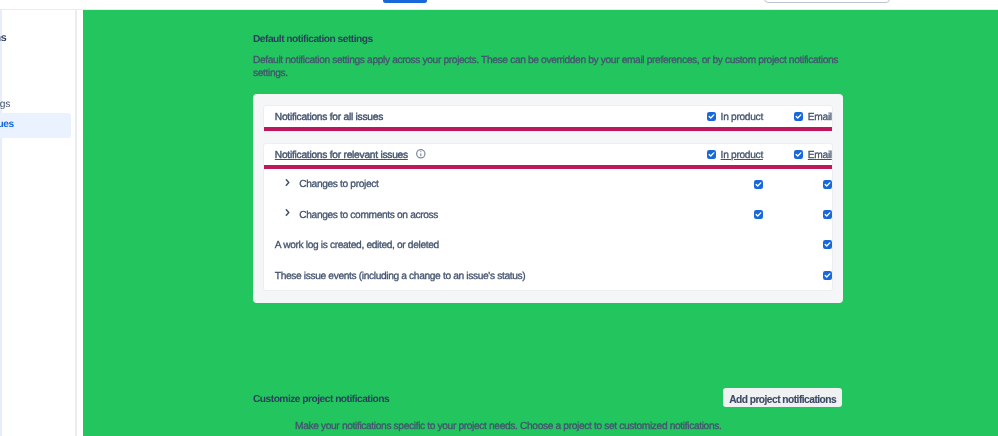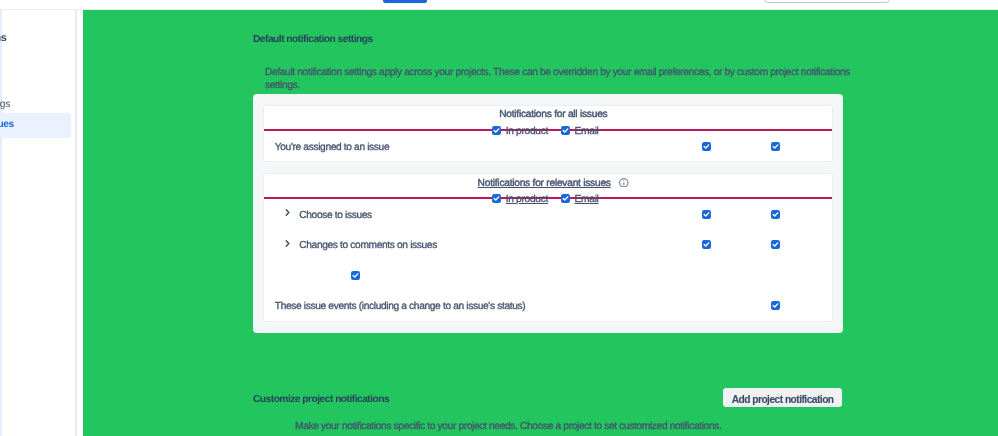--- a/index.html
+++ b/index.html
@@ -36,50 +36,50 @@
                font-size:10.2px; padding-left:58.7px; border-radius:3px; color:#44546F;
                white-space:nowrap; letter-spacing:-0.35px; }
   .side-item.sel { background:#E9F2FE; color:#1868DB; font-weight:700; padding-left:49.5px; }
 
   
   .main { position:absolute; left:83px; top:10.2px; width:921.2px; height:425.8px; background:#22c55e; }
   .content { position:absolute; left:170px; top:0px; width:590px; height:426px; }
 
   .sec-title { margin:0; font-size:10.2px; font-weight:700; color:#2C3E5D; line-height:12px;
                letter-spacing:-0.5px; }
-  .sec-desc  { margin:12px; font-size:10.2px; line-height:13.85px; color:#44546F;
+  .sec-desc  { margin:0; font-size:10.2px; line-height:13.85px; color:#44546F;
                letter-spacing:-0.35px; -webkit-text-stroke:0.3px #44546F; }
 
   #t-title { position:absolute; left:0; top:23.6px; }
   #t-desc  { position:absolute; left:0; top:43.4px; width:590px; }
 
   
   .panel { position:absolute; left:0px; top:84px; width:590px;
            background:#F5F6F8; border-radius:4px; padding:10.5px 10.2px 11.2px 10.4px; }
   .card  { background:#fff; border:1px solid #EDEEF1; border-radius:3px; }
   .card + .card { margin-top:10.6px; }
 
   .row { display:flex; align-items:center; height:30.4px; padding:0 0 0 10.4px; }
-  .row.head { border-bottom:2px solid #be185d; height:25.4px;flex-direction:column; }
+  .row.head { border-bottom:4px solid #be185d; height:25.4px; }
   .card.c2 .row { height:30.4px; }
   .card.c2 .row.head { height:25.2px;text-decoration:underline; }
   .row .label { font-size:10.2px; color:#44546F; flex:1 1 auto; white-space:nowrap;
                 letter-spacing:-0.35px; line-height:14px; padding-top:2.6px;
                 -webkit-text-stroke:0.3px #44546F; }
   .row.head .label { color:#44546F; -webkit-text-stroke:0.42px #44546F; letter-spacing:-0.24px; }
   .row .label.ind { padding-left:24.5px; position:relative; }
 
   .chev { position:absolute; left:8.7px; top:2.3px;
           width:9px; height:9px; line-height:0; }
 
   .info-ic { display:inline-block; vertical-align:-1.5px; margin-left:8.3px;
              width:10px; height:10px; line-height:0; -webkit-text-stroke:0; }
 
   .cols { display:flex; flex:none; }
-  .col  { width:68.9px; padding-left:7.6px; display:flex; align-items:center; flex:none; }
+  .col  { width:68.9px; padding-left:7.6px; display:flex; align-items:center; flex:none;justify-content:flex-end; }
 
   .cb { width:9px; height:9px; border-radius:2.2px; background:#1868DB;
         position:relative; flex:none; display:block; }
   .cb svg { position:absolute; left:0; top:0; display:block; }
   .coltext { font-size:10.2px; margin-left:4.7px; color:#44546F; white-space:nowrap;
              font-weight:400; -webkit-text-stroke:0.3px #44546F; letter-spacing:-0.3px;
              line-height:14px; padding-top:2.6px; }
 
   
   .customize { position:absolute; left:0; top:380.9px; width:590px; }
@@ -140,39 +140,20 @@
                   <div class="col">
                     <span class="cb">
                       <svg width="9" height="9" viewBox="0 0 12 12" aria-hidden="true">
                         <path d="M2.9 5.9 L5.0 8.1 L9.0 3.8" fill="none" stroke="#ffffff" stroke-width="1.8" stroke-linecap="round" stroke-linejoin="round"></path>
                       </svg>
                     </span>
                     <span class="coltext">Email</span>
                   </div>
                 </div>
               </div>
-              <div class="row">
-                <div class="label"><span>You're assigned to an issue</span></div>
-                <div class="cols">
-                  <div class="col">
-                    <span class="cb">
-                      <svg width="9" height="9" viewBox="0 0 12 12" aria-hidden="true">
-                        <path d="M2.9 5.9 L5.0 8.1 L9.0 3.8" fill="none" stroke="#ffffff" stroke-width="1.8" stroke-linecap="round" stroke-linejoin="round"></path>
-                      </svg>
-                    </span>
-                  </div>
-                  <div class="col">
-                    <span class="cb">
-                      <svg width="9" height="9" viewBox="0 0 12 12" aria-hidden="true">
-                        <path d="M2.9 5.9 L5.0 8.1 L9.0 3.8" fill="none" stroke="#ffffff" stroke-width="1.8" stroke-linecap="round" stroke-linejoin="round"></path>
-                      </svg>
-                    </span>
-                  </div>
-                </div>
-              </div>
             </div>
             <div class="card c2">
               <div class="row head">
                 <div class="label"><span>Notifications for relevant issues</span><span class="info-ic"><svg width="9.6" height="9.6" viewBox="0 0 20 20" aria-hidden="true">
                       <circle cx="10" cy="10" r="8.7" fill="none" stroke="#7D899E" stroke-width="2.5"></circle>
                       <rect x="8.75" y="4.3" width="2.5" height="2.5" rx="1.25" fill="#7D899E"></rect>
                       <rect x="8.75" y="8.6" width="2.5" height="6.6" rx="1.25" fill="#7D899E"></rect>
                       <rect x="8.75" y="6.8" width="2.5" height="1.8" fill="#ffffff"></rect>
                     </svg></span></div>
                 <div class="cols">
@@ -190,60 +171,61 @@
                         <path d="M2.9 5.9 L5.0 8.1 L9.0 3.8" fill="none" stroke="#ffffff" stroke-width="1.8" stroke-linecap="round" stroke-linejoin="round"></path>
                       </svg>
                     </span>
                     <span class="coltext">Email</span>
                   </div>
                 </div>
               </div>
               <div class="row">
                 <div class="label ind"><span class="chev"><svg width="9" height="9" viewBox="0 0 18 18" aria-hidden="true">
                       <path d="M6.6 3.6 L11.6 9 L6.6 14.4" fill="none" stroke="#3E4F6B" stroke-width="2.9" stroke-linecap="round" stroke-linejoin="round"></path>
-                    </svg></span><span>Choose to issues</span></div>
+                    </svg></span><span>Changes to project</span></div>
                 <div class="cols">
                   <div class="col">
                     <span class="cb">
                       <svg width="9" height="9" viewBox="0 0 12 12" aria-hidden="true">
                         <path d="M2.9 5.9 L5.0 8.1 L9.0 3.8" fill="none" stroke="#ffffff" stroke-width="1.8" stroke-linecap="round" stroke-linejoin="round"></path>
                       </svg>
                     </span>
                   </div>
                   <div class="col">
                     <span class="cb">
                       <svg width="9" height="9" viewBox="0 0 12 12" aria-hidden="true">
                         <path d="M2.9 5.9 L5.0 8.1 L9.0 3.8" fill="none" stroke="#ffffff" stroke-width="1.8" stroke-linecap="round" stroke-linejoin="round"></path>
                       </svg>
                     </span>
                   </div>
                 </div>
               </div>
               <div class="row">
                 <div class="label ind"><span class="chev"><svg width="9" height="9" viewBox="0 0 18 18" aria-hidden="true">
                       <path d="M6.6 3.6 L11.6 9 L6.6 14.4" fill="none" stroke="#3E4F6B" stroke-width="2.9" stroke-linecap="round" stroke-linejoin="round"></path>
-                    </svg></span><span>Changes to comments on issues</span></div>
-                <div class="cols">
-                  <div class="col">
-                    <span class="cb">
-                      <svg width="9" height="9" viewBox="0 0 12 12" aria-hidden="true">
-                        <path d="M2.9 5.9 L5.0 8.1 L9.0 3.8" fill="none" stroke="#ffffff" stroke-width="1.8" stroke-linecap="round" stroke-linejoin="round"></path>
-                      </svg>
-                    </span>
-                  </div>
-                  <div class="col">
-                    <span class="cb">
-                      <svg width="9" height="9" viewBox="0 0 12 12" aria-hidden="true">
-                        <path d="M2.9 5.9 L5.0 8.1 L9.0 3.8" fill="none" stroke="#ffffff" stroke-width="1.8" stroke-linecap="round" stroke-linejoin="round"></path>
-                      </svg>
-                    </span>
-                  </div>
-                </div>
-              </div>
-              <div class="row">
+                    </svg></span><span>Changes to comments on across</span></div>
+                <div class="cols">
+                  <div class="col">
+                    <span class="cb">
+                      <svg width="9" height="9" viewBox="0 0 12 12" aria-hidden="true">
+                        <path d="M2.9 5.9 L5.0 8.1 L9.0 3.8" fill="none" stroke="#ffffff" stroke-width="1.8" stroke-linecap="round" stroke-linejoin="round"></path>
+                      </svg>
+                    </span>
+                  </div>
+                  <div class="col">
+                    <span class="cb">
+                      <svg width="9" height="9" viewBox="0 0 12 12" aria-hidden="true">
+                        <path d="M2.9 5.9 L5.0 8.1 L9.0 3.8" fill="none" stroke="#ffffff" stroke-width="1.8" stroke-linecap="round" stroke-linejoin="round"></path>
+                      </svg>
+                    </span>
+                  </div>
+                </div>
+              </div>
+              <div class="row">
+                <div class="label"><span>A work log is created, edited, or deleted</span></div>
                 <div class="cols">
                   <div class="col"></div>
                   <div class="col">
                     <span class="cb">
                       <svg width="9" height="9" viewBox="0 0 12 12" aria-hidden="true">
                         <path d="M2.9 5.9 L5.0 8.1 L9.0 3.8" fill="none" stroke="#ffffff" stroke-width="1.8" stroke-linecap="round" stroke-linejoin="round"></path>
                       </svg>
                     </span>
                   </div>
                 </div>
@@ -261,20 +243,20 @@
                   </div>
                 </div>
               </div>
             </div>
           </div>
       </div>
 
       <div class="customize">
         <div class="cust-head">
           <h2 class="sec-title">Customize project notifications</h2>
-          <button class="btn">Add project notification</button>
+          <button class="btn">Add project notifications</button>
         </div>
         <p class="cust-desc">Make your notifications specific to your project needs. Choose a project to set customized notifications.</p>
       </div>
 
     </div>
   </div>
 </div>
 
 </body></html>

